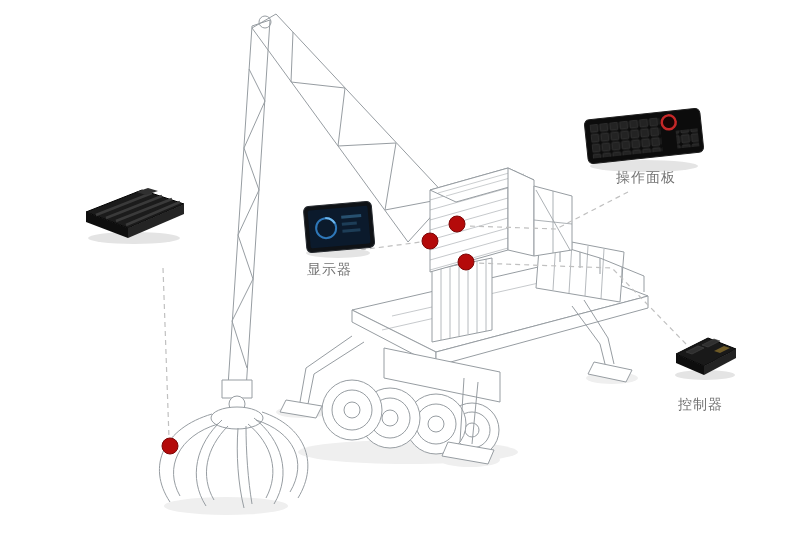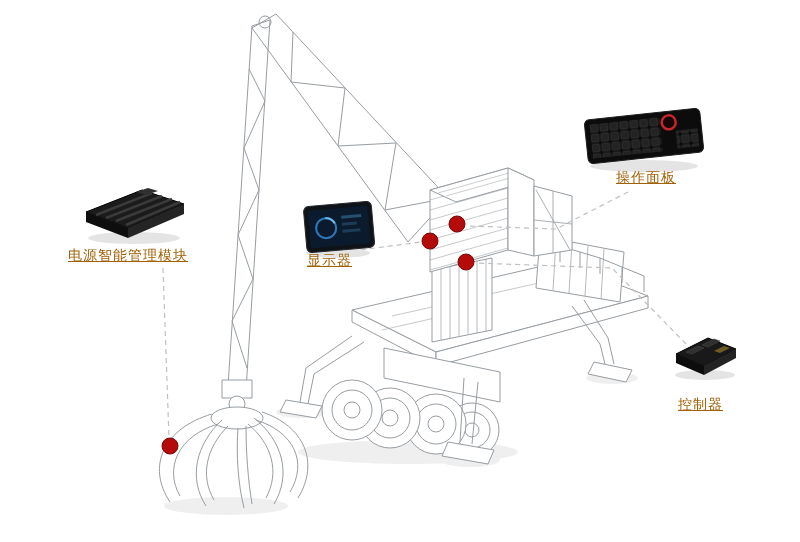--- a/index.html
+++ b/index.html
@@ -3,24 +3,23 @@
 <meta charset="utf-8">
 <style>
   * { margin:0; padding:0; box-sizing:border-box; }
   html,body { background:#ffffff; }
   body { font-family:"Liberation Sans","DejaVu Sans",sans-serif; }
   .stage { position:relative; width:800px; height:542px; background:#ffffff; overflow:hidden; }
   .scene { position:absolute; left:0; top:0; }
   .label {
     position:absolute;
     font-size:14px;
-    color:#a16207;
+    color:#737373;
     letter-spacing:1px;
     white-space:nowrap;
-    text-decoration:underline;
   }
   .product { position:absolute; }
 </style>
 </head>
 <body>
 
 <div class="stage">
 
   <svg class="scene" width="800" height="542" viewBox="0 0 800 542">
 
@@ -171,18 +170,17 @@
       <ellipse cx="37" cy="51" rx="30" ry="5" fill="#e4e4e4"></ellipse>
       <polygon points="8,30 40,14 68,25 36,42" fill="#191919" stroke="#000000"></polygon>
       <polygon points="8,30 36,42 36,51 8,39" fill="#0d0d0d"></polygon>
       <polygon points="36,42 68,25 68,34 36,51" fill="#232323"></polygon>
       <polygon points="18,28 30,22 36,24 24,30" fill="#2f2f2f" stroke="#444444" stroke-width="0.6"></polygon>
       <polygon points="34,21 46,15 52,17 40,23" fill="#2f2f2f" stroke="#444444" stroke-width="0.6"></polygon>
       <polygon points="46,27 56,22 62,24 52,29" fill="#6e5a26"></polygon>
     </svg>
   </div>
 
-  <div class="label" style="left:68px;top:247px">电源智能管理模块</div>
-  <div class="label" style="left:307px;top:252px">显示器</div>
+  <div class="label" style="left:307px;top:261px">显示器</div>
   <div class="label" style="left:616px;top:169px">操作面板</div>
   <div class="label" style="left:678px;top:396px">控制器</div>
 
 </div>
 
 </body></html>

